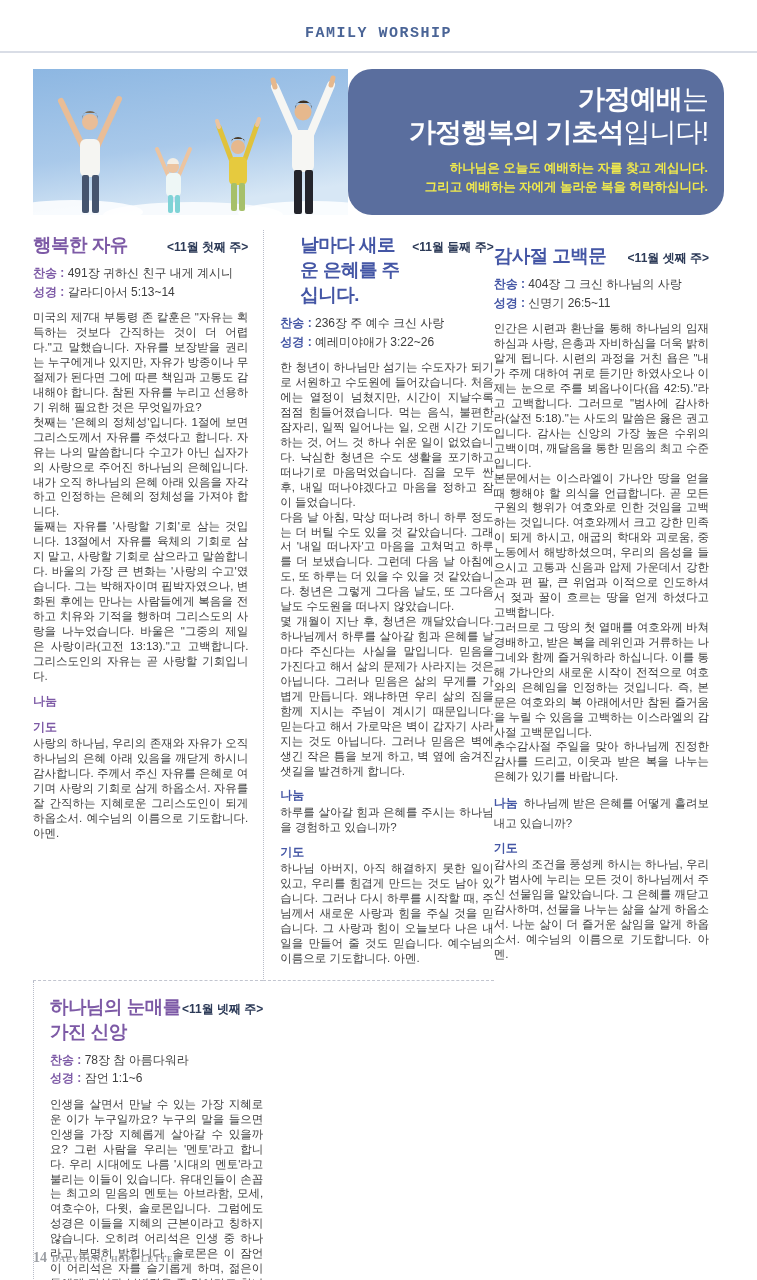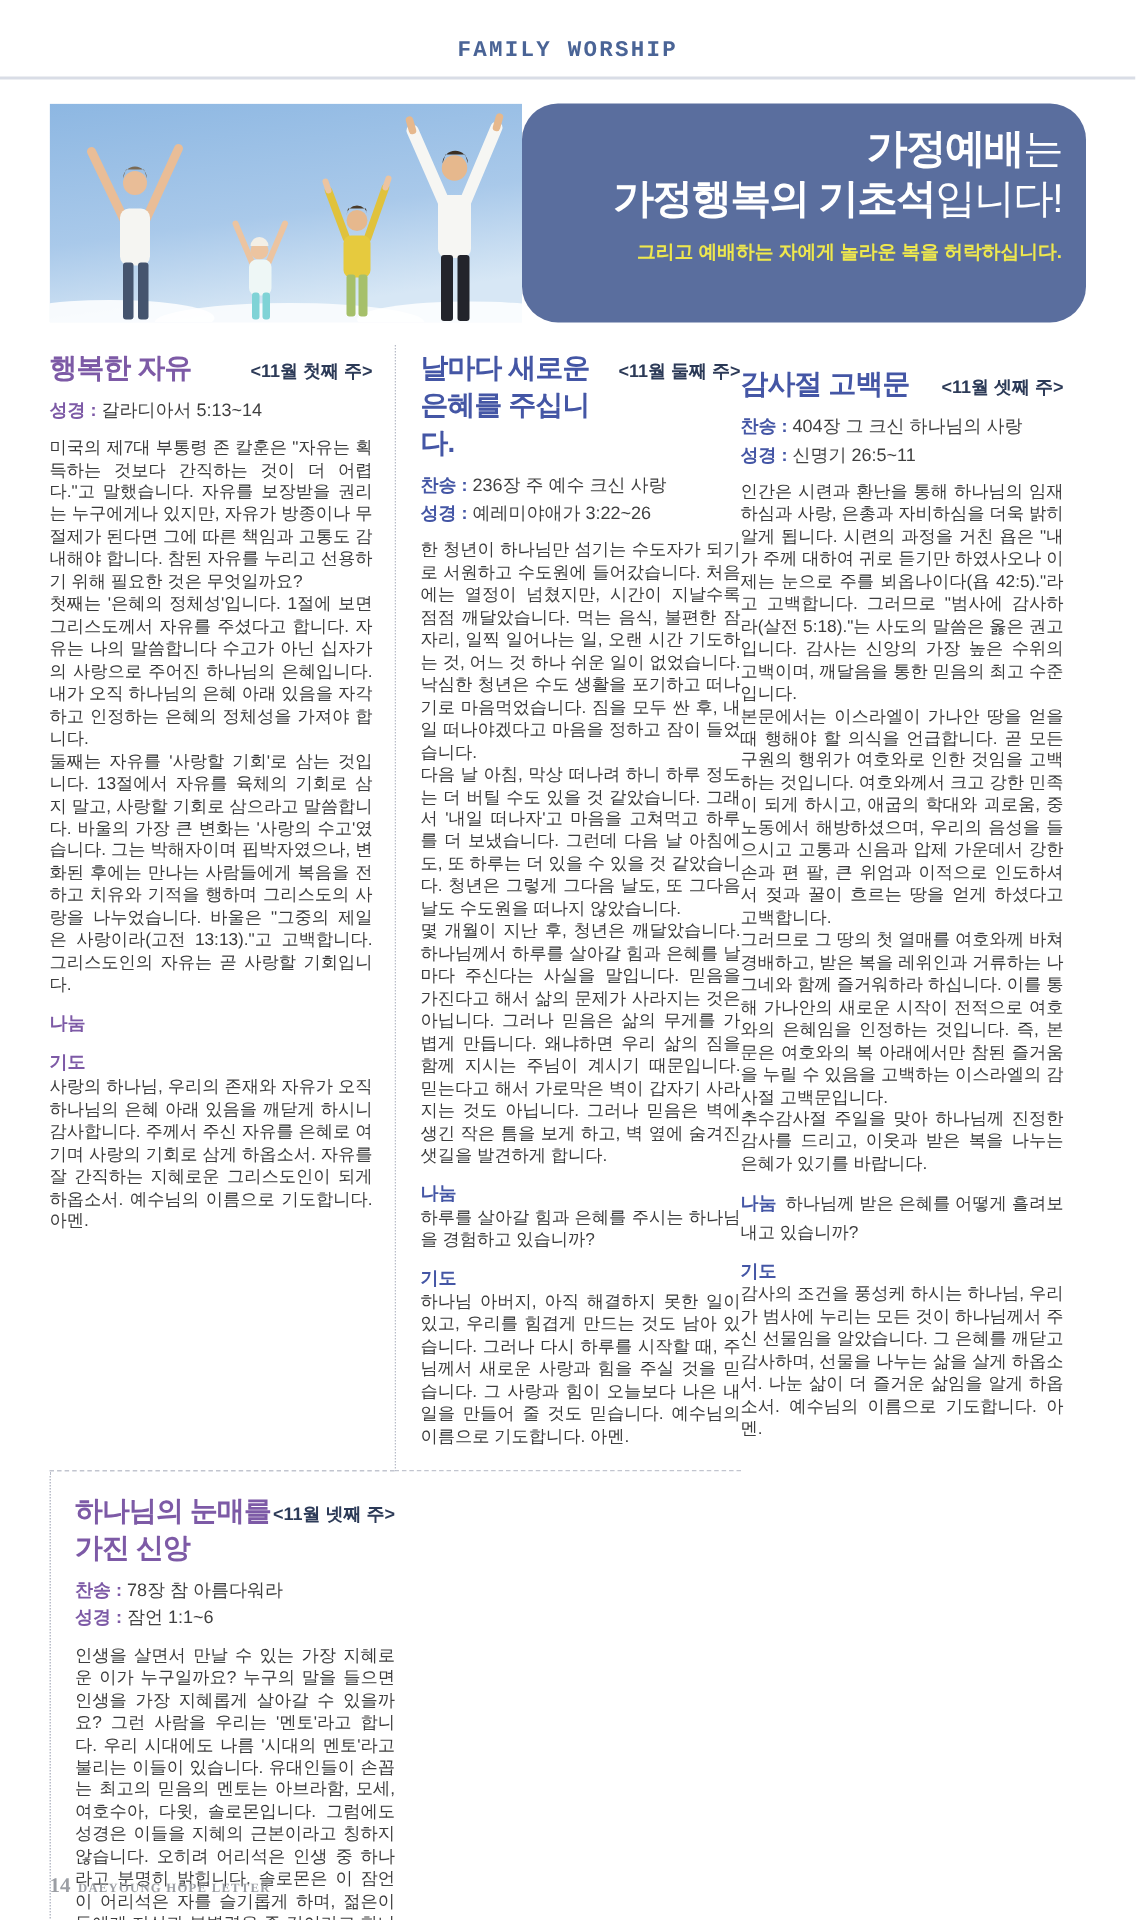--- a/index.html
+++ b/index.html
@@ -142,60 +142,62 @@
           <rect x="272" y="101" width="8" height="44" rx="2" fill="#23242b"></rect>
         </g>
       </svg>
     </div>
     <div class="hero-panel" style="background-color: rgb(90, 110, 158);">
       <div class="hero-title">
         <div><span class="strong">가정예배</span><span class="light">는</span></div>
         <div><span class="strong">가정행복의 기초석</span><span class="light">입니다!</span></div>
       </div>
       <div class="hero-sub" style="color: rgb(239, 232, 77);">
+        <div>하나님은 오늘도 예배하는 자를 찾고 계십니다.</div>
         <div>그리고 예배하는 자에게 놀라운 복을 허락하십니다.</div>
       </div>
     </div>
   </div>
 
   <div class="content">
 
     <div class="cell left row1">
       <div class="sec-head">
         <span class="sec-title" style="color: rgb(125, 90, 166);">행복한 자유</span>
         <span class="sec-week">&lt;11월 첫째 주&gt;</span>
       </div>
       <div class="refs">
+        <div><span class="lbl" style="color: rgb(125, 90, 166);">찬송 :</span> <span class="val">491장 귀하신 친구 내게 계시니</span></div>
         <div><span class="lbl" style="color: rgb(125, 90, 166);">성경 :</span> <span class="val">갈라디아서 5:13~14</span></div>
       </div>
       <div class="body-text">
         <p>미국의 제7대 부통령 존 칼훈은 "자유는 획득하는 것보다 간직하는 것이 더 어렵다."고 말했습니다. 자유를 보장받을 권리는 누구에게나 있지만, 자유가 방종이나 무절제가 된다면 그에 따른 책임과 고통도 감내해야 합니다. 참된 자유를 누리고 선용하기 위해 필요한 것은 무엇일까요?</p>
         <p>첫째는 '은혜의 정체성'입니다. 1절에 보면 그리스도께서 자유를 주셨다고 합니다. 자유는 나의 말씀합니다 수고가 아닌 십자가의 사랑으로 주어진 하나님의 은혜입니다. 내가 오직 하나님의 은혜 아래 있음을 자각하고 인정하는 은혜의 정체성을 가져야 합니다.</p>
         <p>둘째는 자유를 '사랑할 기회'로 삼는 것입니다. 13절에서 자유를 육체의 기회로 삼지 말고, 사랑할 기회로 삼으라고 말씀합니다. 바울의 가장 큰 변화는 '사랑의 수고'였습니다. 그는 박해자이며 핍박자였으나, 변화된 후에는 만나는 사람들에게 복음을 전하고 치유와 기적을 행하며 그리스도의 사랑을 나누었습니다. 바울은 "그중의 제일은 사랑이라(고전 13:13)."고 고백합니다. 그리스도인의 자유는 곧 사랑할 기회입니다.</p>
       </div>
       <div class="sub-block">
         <div class="sub-lbl" style="color: rgb(125, 90, 166);">나눔</div>
       </div>
       <div class="sub-block">
         <div class="sub-lbl" style="color: rgb(125, 90, 166);">기도</div>
         <div class="sub-txt">사랑의 하나님, 우리의 존재와 자유가 오직 하나님의 은혜 아래 있음을 깨닫게 하시니 감사합니다. 주께서 주신 자유를 은혜로 여기며 사랑의 기회로 삼게 하옵소서. 자유를 잘 간직하는 지혜로운 그리스도인이 되게 하옵소서. 예수님의 이름으로 기도합니다. 아멘.</div>
       </div>
     </div>
 
     <div class="cell right row1">
       <div class="sec-head">
-        <span class="sec-title" style="color: rgb(68, 86, 165);">날마다 새로운 은혜를 주십니다.</span>
+        <span class="sec-title" style="color: rgb(68, 86, 165); margin-left: 20px;">날마다 새로운 은혜를 주십니다.</span>
         <span class="sec-week">&lt;11월 둘째 주&gt;</span>
       </div>
       <div class="refs">
         <div><span class="lbl" style="color: rgb(68, 86, 165);">찬송 :</span> <span class="val">236장 주 예수 크신 사랑</span></div>
         <div><span class="lbl" style="color: rgb(68, 86, 165);">성경 :</span> <span class="val">예레미야애가 3:22~26</span></div>
       </div>
       <div class="body-text">
-        <p>한 청년이 하나님만 섬기는 수도자가 되기로 서원하고 수도원에 들어갔습니다. 처음에는 열정이 넘쳤지만, 시간이 지날수록 점점 깨달았습니다. 먹는 음식, 불편한 잠자리, 일찍 일어나는 일, 오랜 시간 기도하는 것, 어느 것 하나 쉬운 일이 없었습니다. 낙심한 청년은 수도 생활을 포기하고 떠나기로 마음먹었습니다. 짐을 모두 싼 후, 내일 떠나야겠다고 마음을 정하고 잠이 들었습니다.</p>
+        <p>한 청년이 하나님만 섬기는 수도자가 되기로 서원하고 수도원에 들어갔습니다. 처음에는 열정이 넘쳤지만, 시간이 지날수록 점점 힘들어졌습니다. 먹는 음식, 불편한 잠자리, 일찍 일어나는 일, 오랜 시간 기도하는 것, 어느 것 하나 쉬운 일이 없었습니다. 낙심한 청년은 수도 생활을 포기하고 떠나기로 마음먹었습니다. 짐을 모두 싼 후, 내일 떠나야겠다고 마음을 정하고 잠이 들었습니다.</p>
         <p>다음 날 아침, 막상 떠나려 하니 하루 정도는 더 버틸 수도 있을 것 같았습니다. 그래서 '내일 떠나자'고 마음을 고쳐먹고 하루를 더 보냈습니다. 그런데 다음 날 아침에도, 또 하루는 더 있을 수 있을 것 같았습니다. 청년은 그렇게 그다음 날도, 또 그다음 날도 수도원을 떠나지 않았습니다.</p>
         <p>몇 개월이 지난 후, 청년은 깨달았습니다. 하나님께서 하루를 살아갈 힘과 은혜를 날마다 주신다는 사실을 말입니다. 믿음을 가진다고 해서 삶의 문제가 사라지는 것은 아닙니다. 그러나 믿음은 삶의 무게를 가볍게 만듭니다. 왜냐하면 우리 삶의 짐을 함께 지시는 주님이 계시기 때문입니다. 믿는다고 해서 가로막은 벽이 갑자기 사라지는 것도 아닙니다. 그러나 믿음은 벽에 생긴 작은 틈을 보게 하고, 벽 옆에 숨겨진 샛길을 발견하게 합니다.</p>
       </div>
       <div class="sub-block">
         <div class="sub-lbl" style="color: rgb(68, 86, 165);">나눔</div>
         <div class="sub-txt">하루를 살아갈 힘과 은혜를 주시는 하나님을 경험하고 있습니까?</div>
       </div>
       <div class="sub-block">
         <div class="sub-lbl" style="color: rgb(68, 86, 165);">기도</div>
         <div class="sub-txt">하나님 아버지, 아직 해결하지 못한 일이 있고, 우리를 힘겹게 만드는 것도 남아 있습니다. 그러나 다시 하루를 시작할 때, 주님께서 새로운 사랑과 힘을 주실 것을 믿습니다. 그 사랑과 힘이 오늘보다 나은 내일을 만들어 줄 것도 믿습니다. 예수님의 이름으로 기도합니다. 아멘.</div>

